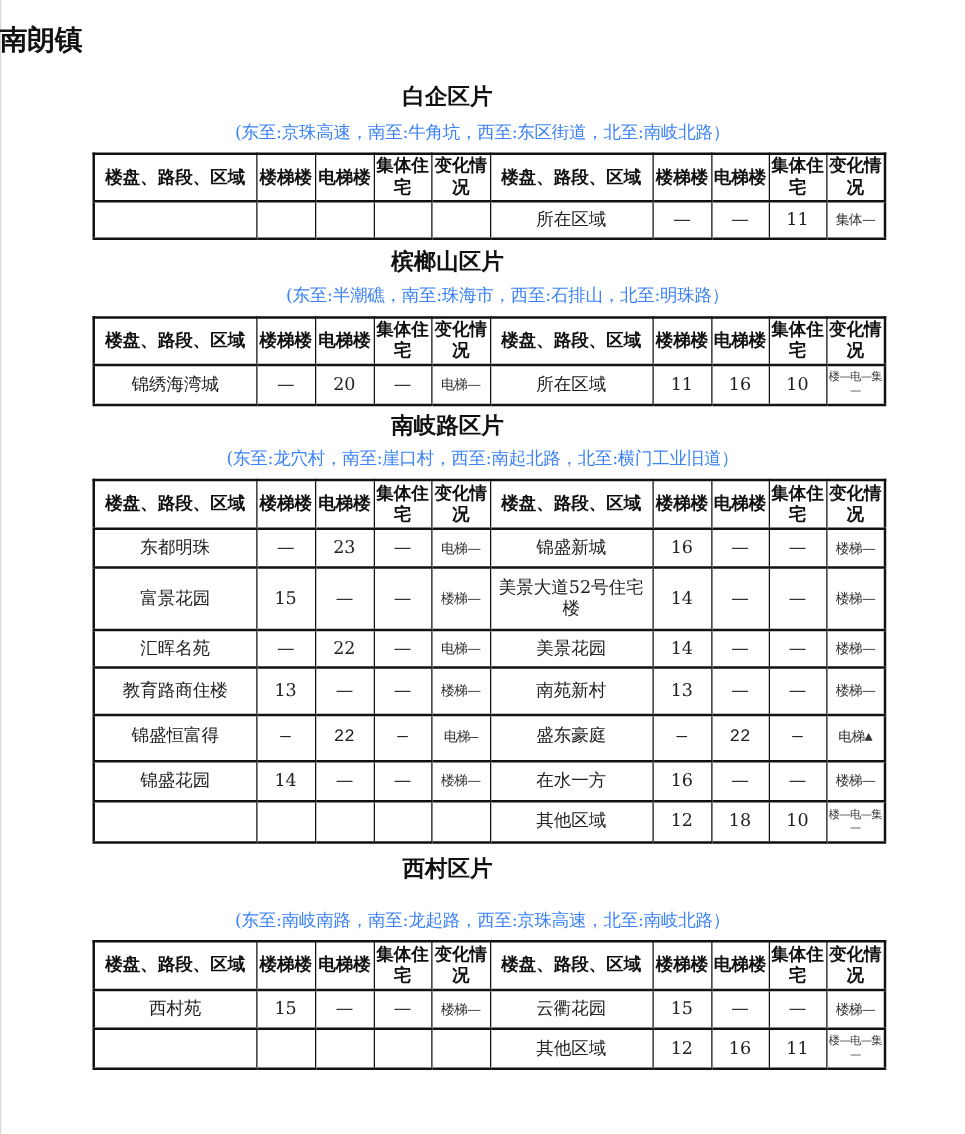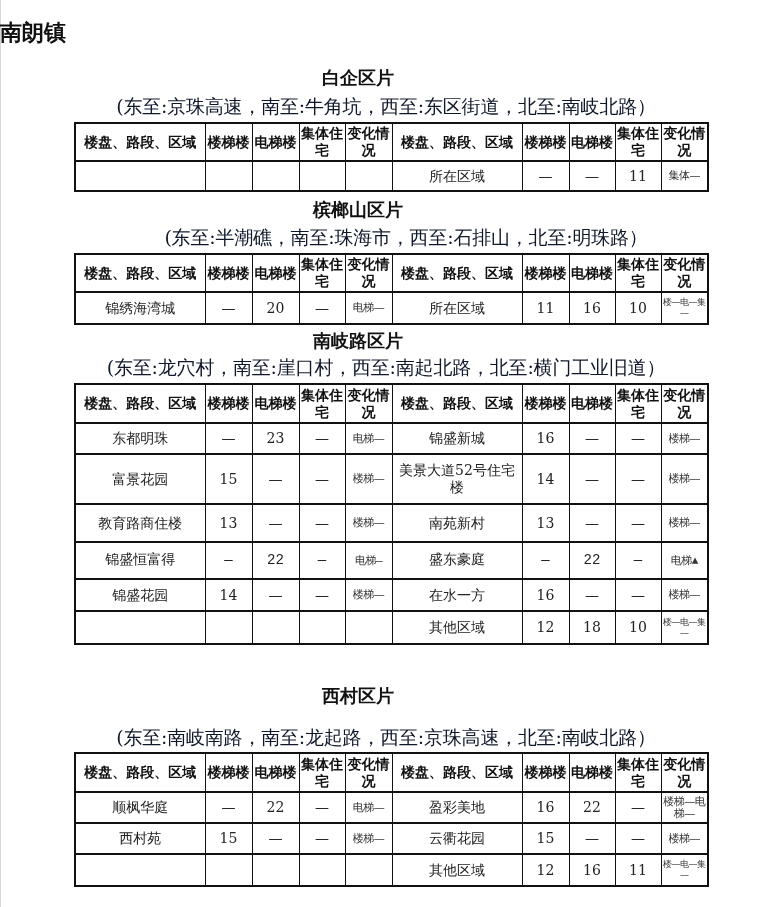--- a/index.html
+++ b/index.html
@@ -11,21 +11,21 @@
   .page-title {
     position: absolute; left: 0; width: 772px; top: 18px; text-align: left;
     font-family: "DejaVu Sans", "Liberation Sans", sans-serif; font-weight: bold; font-size: 22px; line-height: 30px;
   }
   .section-title {
     position: absolute; left: 0; width: 716px; text-align: center;
     font-family: "DejaVu Sans", "Liberation Sans", sans-serif; font-weight: bold; font-size: 18px; line-height: 24px;
   }
   .section-sub {
     position: absolute; left: 0; width: 772px; text-align: center;
-    font-size: 19px; line-height: 18px; color: #0f172a; letter-spacing: -0.2px;
+    font-size: 14px; line-height: 18px; color: #3b82f6; letter-spacing: -0.2px;
   }
   table.grid {
     position: absolute; left: 74px; width: 634px; border-collapse: collapse; table-layout: fixed;
     border: 2px solid #111;
   }
   table.grid td, table.grid th {
     border: 1px solid #111; text-align: center; vertical-align: middle; padding: 0; overflow: hidden;
   }
   table.grid th {
     font-family: "DejaVu Sans", "Liberation Sans", sans-serif; font-weight: bold; font-size: 14px; line-height: 17px;
@@ -185,20 +185,32 @@
         <td>15</td>
         <td>—</td>
         <td>—</td>
         <td class="chg">楼梯—</td>
         <td class="name">美景大道52号住宅楼</td>
         <td>14</td>
         <td>—</td>
         <td>—</td>
         <td class="chg">楼梯—</td>
       </tr>
+    <tr class="dr" style="height:30px;">
+        <td class="name">汇晖名苑</td>
+        <td>—</td>
+        <td>22</td>
+        <td>—</td>
+        <td class="chg">电梯—</td>
+        <td class="name">美景花园</td>
+        <td>14</td>
+        <td>—</td>
+        <td>—</td>
+        <td class="chg">楼梯—</td>
+      </tr>
     <tr class="dr" style="height:38px;">
         <td class="name">教育路商住楼</td>
         <td>13</td>
         <td>—</td>
         <td>—</td>
         <td class="chg">楼梯—</td>
         <td class="name">南苑新村</td>
         <td>13</td>
         <td>—</td>
         <td>—</td>
@@ -267,32 +279,20 @@
         <th>变化情况</th>
         <th>楼盘、路段、区域</th>
         <th>楼梯楼</th>
         <th>电梯楼</th>
         <th>集体住宅</th>
         <th>变化情况</th>
       </tr>
     </thead>
   <tbody>
     <tr class="dr" style="height:31px;">
-        <td class="name">顺枫华庭</td>
-        <td>—</td>
-        <td>22</td>
-        <td>—</td>
-        <td class="chg">电梯—</td>
-        <td class="name">盈彩美地</td>
-        <td>16</td>
-        <td>22</td>
-        <td>—</td>
-        <td class="chg">楼梯—电梯—</td>
-      </tr>
-    <tr class="dr" style="height:31px;">
         <td class="name">西村苑</td>
         <td>15</td>
         <td>—</td>
         <td>—</td>
         <td class="chg">楼梯—</td>
         <td class="name">云衢花园</td>
         <td>15</td>
         <td>—</td>
         <td>—</td>
         <td class="chg">楼梯—</td>

